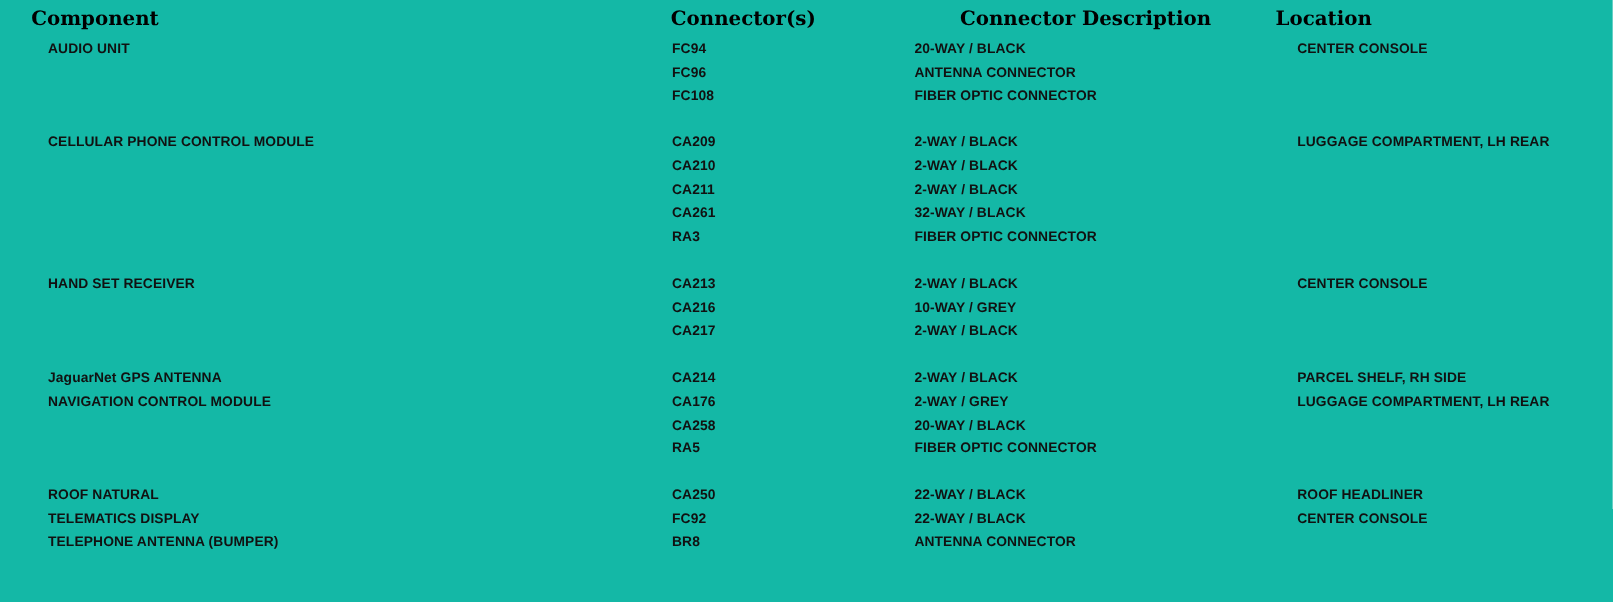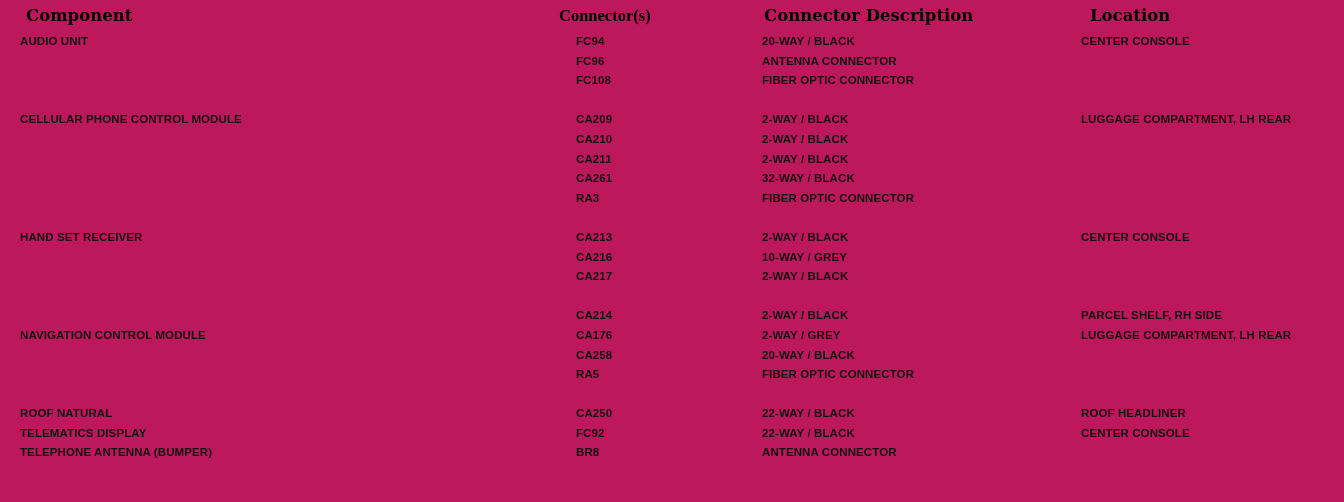--- a/index.html
+++ b/index.html
@@ -9,21 +9,21 @@
     background: #ffffff;
   }
   body {
     font-family: "Liberation Sans", sans-serif;
     color: #000000;
   }
   #page {
     position: relative;
     width: 1344px;
     height: 502px;
-    background: #be185d;
+    background: #14b8a6;
     overflow: hidden;
   }
   .table {
     position: absolute;
     top: 0;
     left: 0;
     width: 1344px;
   }
   .row {
     position: relative;
@@ -32,41 +32,41 @@
   .cell {
     position: absolute;
     white-space: nowrap;
     font-size: 11.5px;
     font-weight: bold;
     letter-spacing: 0.1px;
     line-height: 19.6px;
     color: #111111;
     -webkit-font-smoothing: none;
   }
-  .c-component { left: 20px; }
-  .c-connector { left: 576px; }
+  .c-component { left: 40px; }
+  .c-connector { left: 560px; }
   .c-desc      { left: 762px; }
   .c-location  { left: 1081px; }
 
   
   .hrow { height: 32px; }
   .hcell {
     position: absolute;
     white-space: nowrap;
     font-family: "DejaVu Serif", "Liberation Serif", serif;
     font-size: 16.5px;
     font-weight: bold;
     line-height: 32px;
     color: #000000;
     letter-spacing: 0px;
   }
   .hcell.c-component { left: 26px; }
-  .hcell.c-connector { left: 559px; font-family: Liberation Serif, serif; }
-  .hcell.c-desc      { left: 764px; }
-  .hcell.c-location  { left: 1090px; }
+  .hcell.c-connector { left: 559px; }
+  .hcell.c-desc      { left: 800px; }
+  .hcell.c-location  { left: 1063px; }
 </style>
 </head>
 <body>
 
 <div id="page">
   <div class="table">
 
     <div class="row hrow">
       <div class="hcell c-component">Component</div>
       <div class="hcell c-connector">Connector(s)</div>
@@ -153,20 +153,21 @@
           <div class="cell c-desc">2-WAY / BLACK</div>
           <div class="cell c-location"></div>
         </div>
         <div class="row">
           <div class="cell c-component"></div>
           <div class="cell c-connector"></div>
           <div class="cell c-desc"></div>
           <div class="cell c-location"></div>
         </div>
         <div class="row">
+          <div class="cell c-component">JaguarNet GPS ANTENNA</div>
           <div class="cell c-connector">CA214</div>
           <div class="cell c-desc">2-WAY / BLACK</div>
           <div class="cell c-location">PARCEL SHELF, RH SIDE</div>
         </div>
         <div class="row">
           <div class="cell c-component">NAVIGATION CONTROL MODULE</div>
           <div class="cell c-connector">CA176</div>
           <div class="cell c-desc">2-WAY / GREY</div>
           <div class="cell c-location">LUGGAGE COMPARTMENT, LH REAR</div>
         </div>

